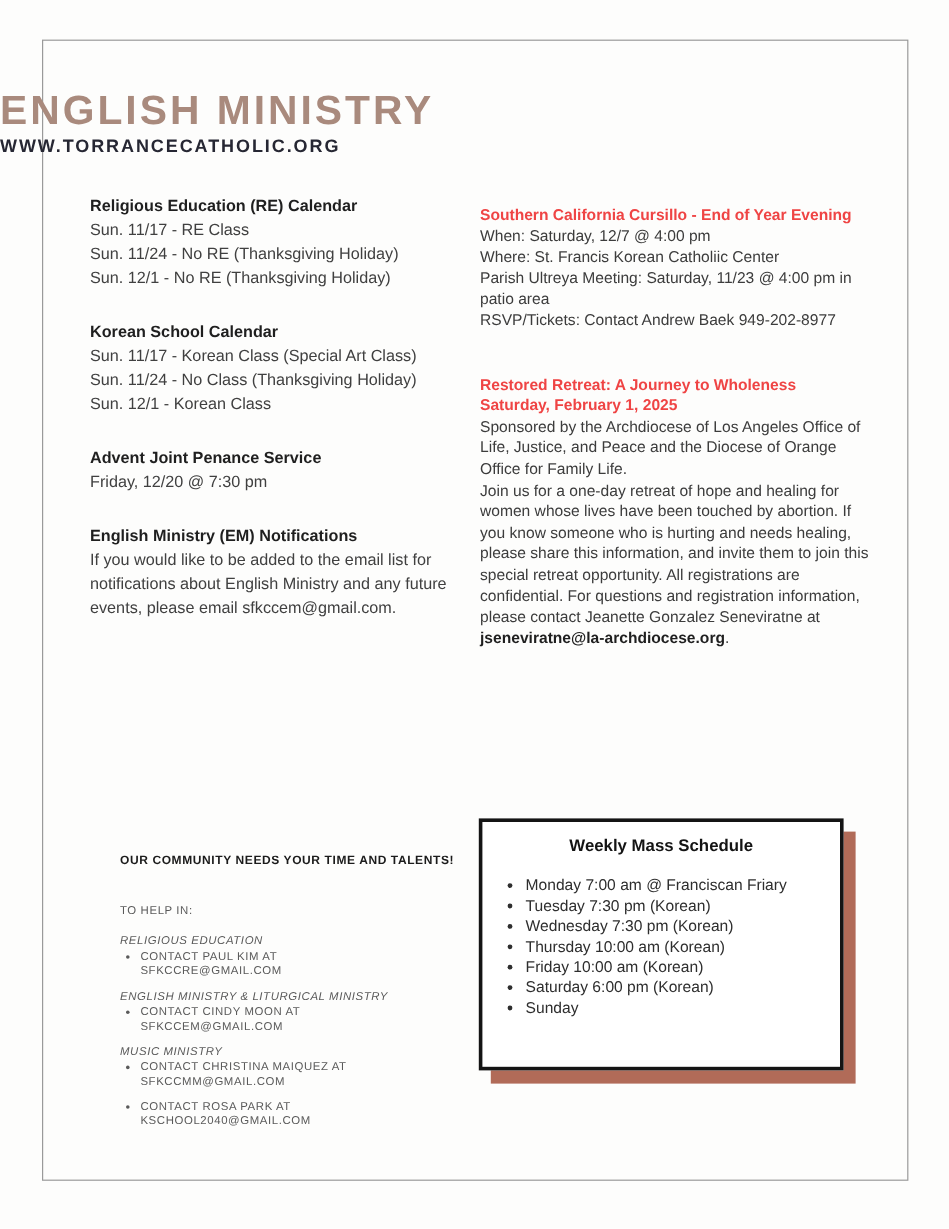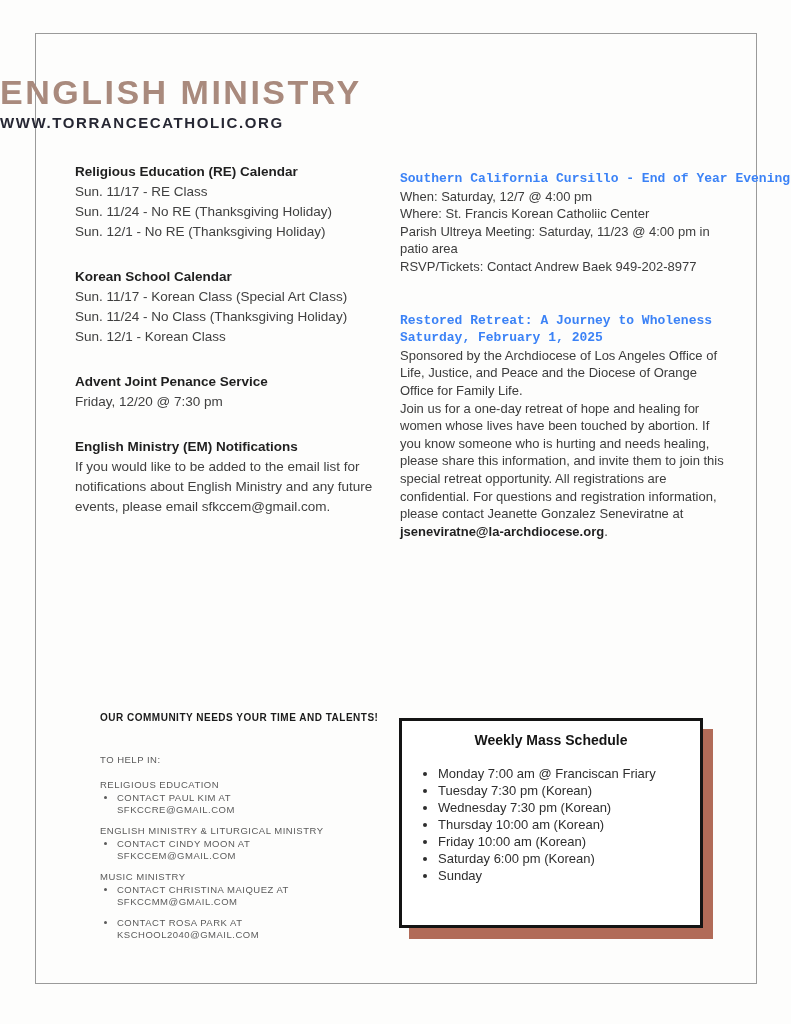--- a/index.html
+++ b/index.html
@@ -24,37 +24,37 @@
     color:#262733;
   }
   
   .left-col { position:absolute; left:75px; top:162px; width:318px; }
   .left-col section { margin-bottom:25px; }
   .left-col h2 { font-size:13.5px; font-weight:700; color:#1f1f1f; line-height:20px; }
   .left-col .line, .left-col .para { font-size:13.5px; color:#404040; line-height:20px; }
 
   .right-col { position:absolute; left:400px; top:170px; width:326px; }
   .right-col section { margin-bottom:36px; }
-  .right-col h2 { font-size:13px; font-weight:700; color:#3b82f6; line-height:17.6px; white-space:nowrap;font-family:Liberation Mono, monospace; }
+  .right-col h2 { font-size:13px; font-weight:700; color:#ef4444; line-height:17.6px; white-space:nowrap; }
   .right-col h2.wrapok { white-space:normal; }
   .right-col .line, .right-col .para { font-size:13px; color:#3c3c3c; line-height:17.6px; }
   .right-col strong { color:#1f1f1f; font-weight:700; }
 
   
   .community { position:absolute; left:100px; top:712px; width:292px; letter-spacing:0.5px; }
   .community-heading { font-size:10px; font-weight:700; color:#1b1b1b; line-height:12px; margin-bottom:30px; white-space:nowrap; }
   .community-intro { font-size:9.5px; color:#5a5a5a; line-height:12px; margin-bottom:13px; }
   .group { margin-bottom:10px; }
-  .group-name { font-size:9.5px; color:#5a5a5a; line-height:12px; }
+  .group-name { font-size:9.5px; color:#5a5a5a; line-height:12px;font-style:italic; }
   .group ul { margin:1px 0 0 0; padding-left:17px; width:248px; }
   .group li { font-size:9.5px; color:#5a5a5a; line-height:11.5px; }
 
   
   .mass-box {
-    position:absolute; left:399px; top:718px; width:304px; height:210px;
+    position:absolute; left:399px; top:682px; width:304px; height:210px;
     background:#ffffff; border:3px solid #141414;
     box-shadow:10px 11px 0 #b16b58;
     padding-top:11px;
   }
   .mass-box h3 { text-align:center; font-size:14px; font-weight:700; color:#141414; line-height:17px; }
   .mass-box ul { margin:16px 0 0 0; padding-left:36px; }
   .mass-box li { font-size:13px; color:#2e2e2e; line-height:17px; }
   .mass-box ul ul { margin:0; padding-left:24px; list-style:circle; }
 </style>
 </head>

